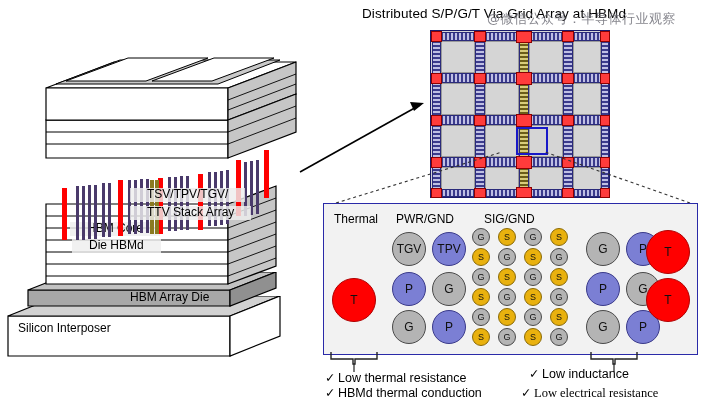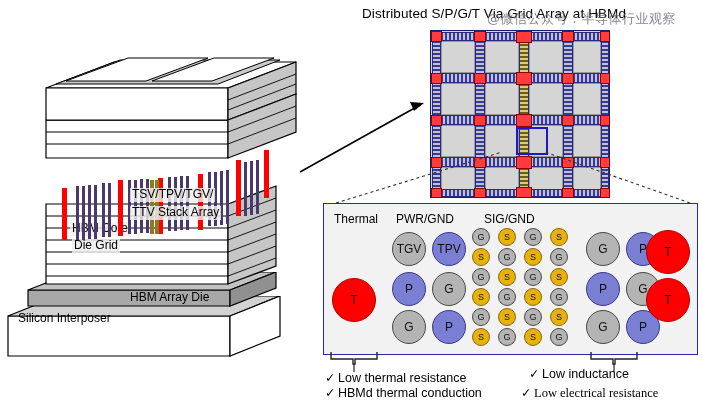--- a/index.html
+++ b/index.html
@@ -5,21 +5,21 @@
   html,body{margin:0;padding:0;background:#ffffff;}
   body{width:702px;height:416px;position:relative;overflow:hidden;
        font-family:"Liberation Sans","DejaVu Sans",sans-serif;color:#000;}
   .abs{position:absolute;}
   .lbl{font-size:12px;line-height:1.15;white-space:nowrap;}
 
   
   #stack{left:0;top:0;width:330px;height:370px;}
   .poly{position:absolute;}
 
-  .txtbox{background:rgba(238,238,238,.82);padding:0 2px;}
+  .txtbox{background:rgba(238,238,238,.82);padding:0 17px;}
 
   
   #title{left:362px;top:6px;font-size:13.5px;letter-spacing:.1px;}
   #watermark{left:487px;top:10px;font-size:13px;color:#6f6f78;opacity:.85;
              font-family:"DejaVu Sans",sans-serif;letter-spacing:.5px;}
 
   
   #gridwrap{left:430px;top:30px;width:180px;height:168px;
             background:#d7d7d7;border:1px solid #1b1b6b;box-sizing:border-box;}
   .band{position:absolute;background:#a9a9d6;border:1px solid #2a2a7a;box-sizing:border-box;}
@@ -56,21 +56,21 @@
 </head>
 <body>
 
 <div class="abs" id="stack">
 
   <svg class="poly" style="left:0;top:296px;width:330px;height:74px;">
     <polygon points="8,20 230,20 230,60 8,60" fill="#ffffff" stroke="#000" stroke-width="1.2"></polygon>
     <polygon points="8,20 58,0 280,0 230,20" fill="#d2d2d2" stroke="#000" stroke-width="1.2"></polygon>
     <polygon points="230,20 280,0 280,40 230,60" fill="#ffffff" stroke="#000" stroke-width="1.2"></polygon>
   </svg>
-  <div class="abs lbl" style="left:18px;top:312px;">Silicon Interposer</div>
+  <div class="abs lbl" style="left:18px;top:322px;">Silicon Interposer</div>
 
   <svg class="poly" style="left:18px;top:272px;width:300px;height:50px;">
     <polygon points="10,18 212,18 212,34 10,34" fill="#a8a8a8" stroke="#000" stroke-width="1.2"></polygon>
     <polygon points="10,18 56,0 258,0 212,18" fill="#c2c2c2" stroke="#000" stroke-width="1.2"></polygon>
     <polygon points="212,18 258,0 258,16 212,34" fill="#909090" stroke="#000" stroke-width="1.2"></polygon>
   </svg>
   <div class="abs lbl" style="left:130px;top:291px;">HBM Array Die</div>
 
   <svg class="poly" style="left:40px;top:150px;width:290px;height:140px;">
     <polygon points="6,54 188,54 188,134 6,134" fill="#ffffff" stroke="#000" stroke-width="1.2"></polygon>
@@ -86,21 +86,21 @@
     <g stroke="#000" stroke-width=".9">
       <line x1="188" y1="66" x2="236" y2="48"></line>
       <line x1="188" y1="78" x2="236" y2="60"></line>
       <line x1="188" y1="90" x2="236" y2="72"></line>
       <line x1="188" y1="102" x2="236" y2="84"></line>
       <line x1="188" y1="114" x2="236" y2="96"></line>
       <line x1="188" y1="126" x2="236" y2="108"></line>
     </g>
   </svg>
   <div class="abs lbl txtbox" style="left:70px;top:222px;">HBM Core</div>
-  <div class="abs lbl txtbox" style="left:72px;top:239px;">Die Grid</div>
+  <div class="abs lbl txtbox" style="left:72px;top:239px;">Die HBMd</div>
 
   <svg class="poly" style="left:40px;top:150px;width:290px;height:90px;">
     <g>
       <rect x="22" y="38" width="5" height="56" fill="#ff0000"></rect>
       <rect x="78" y="30" width="5" height="56" fill="#ff0000"></rect>
       <rect x="118" y="28" width="5" height="56" fill="#ff0000"></rect>
       <rect x="158" y="24" width="5" height="56" fill="#ff0000"></rect>
       <rect x="196" y="10" width="5" height="56" fill="#ff0000"></rect>
       <rect x="224" y="-8" width="5" height="56" fill="#ff0000"></rect>
     </g>

